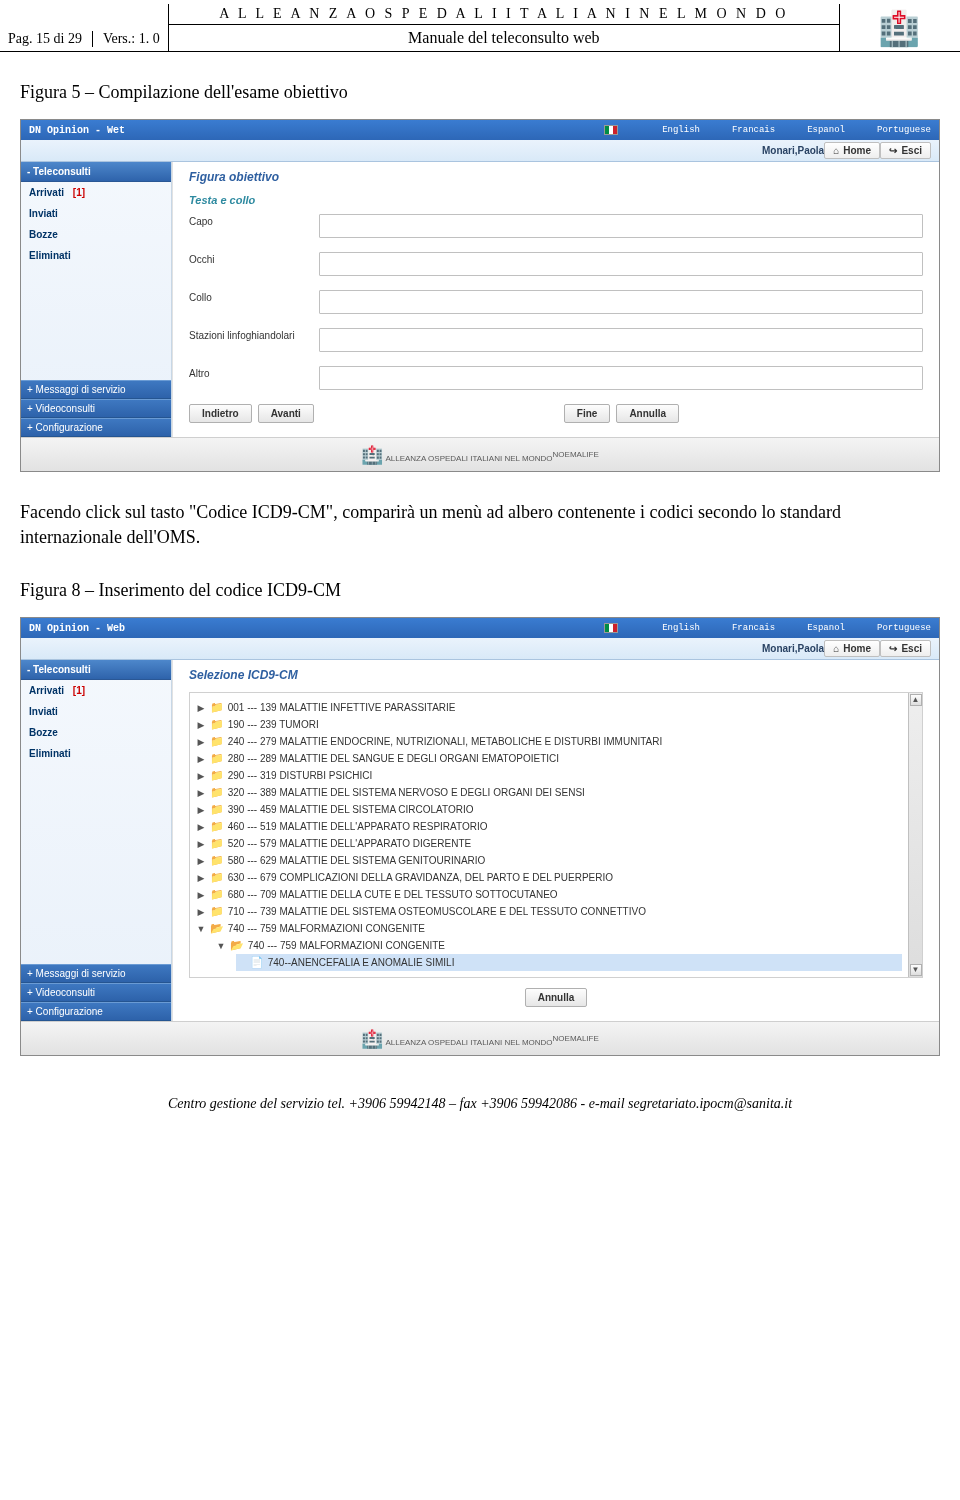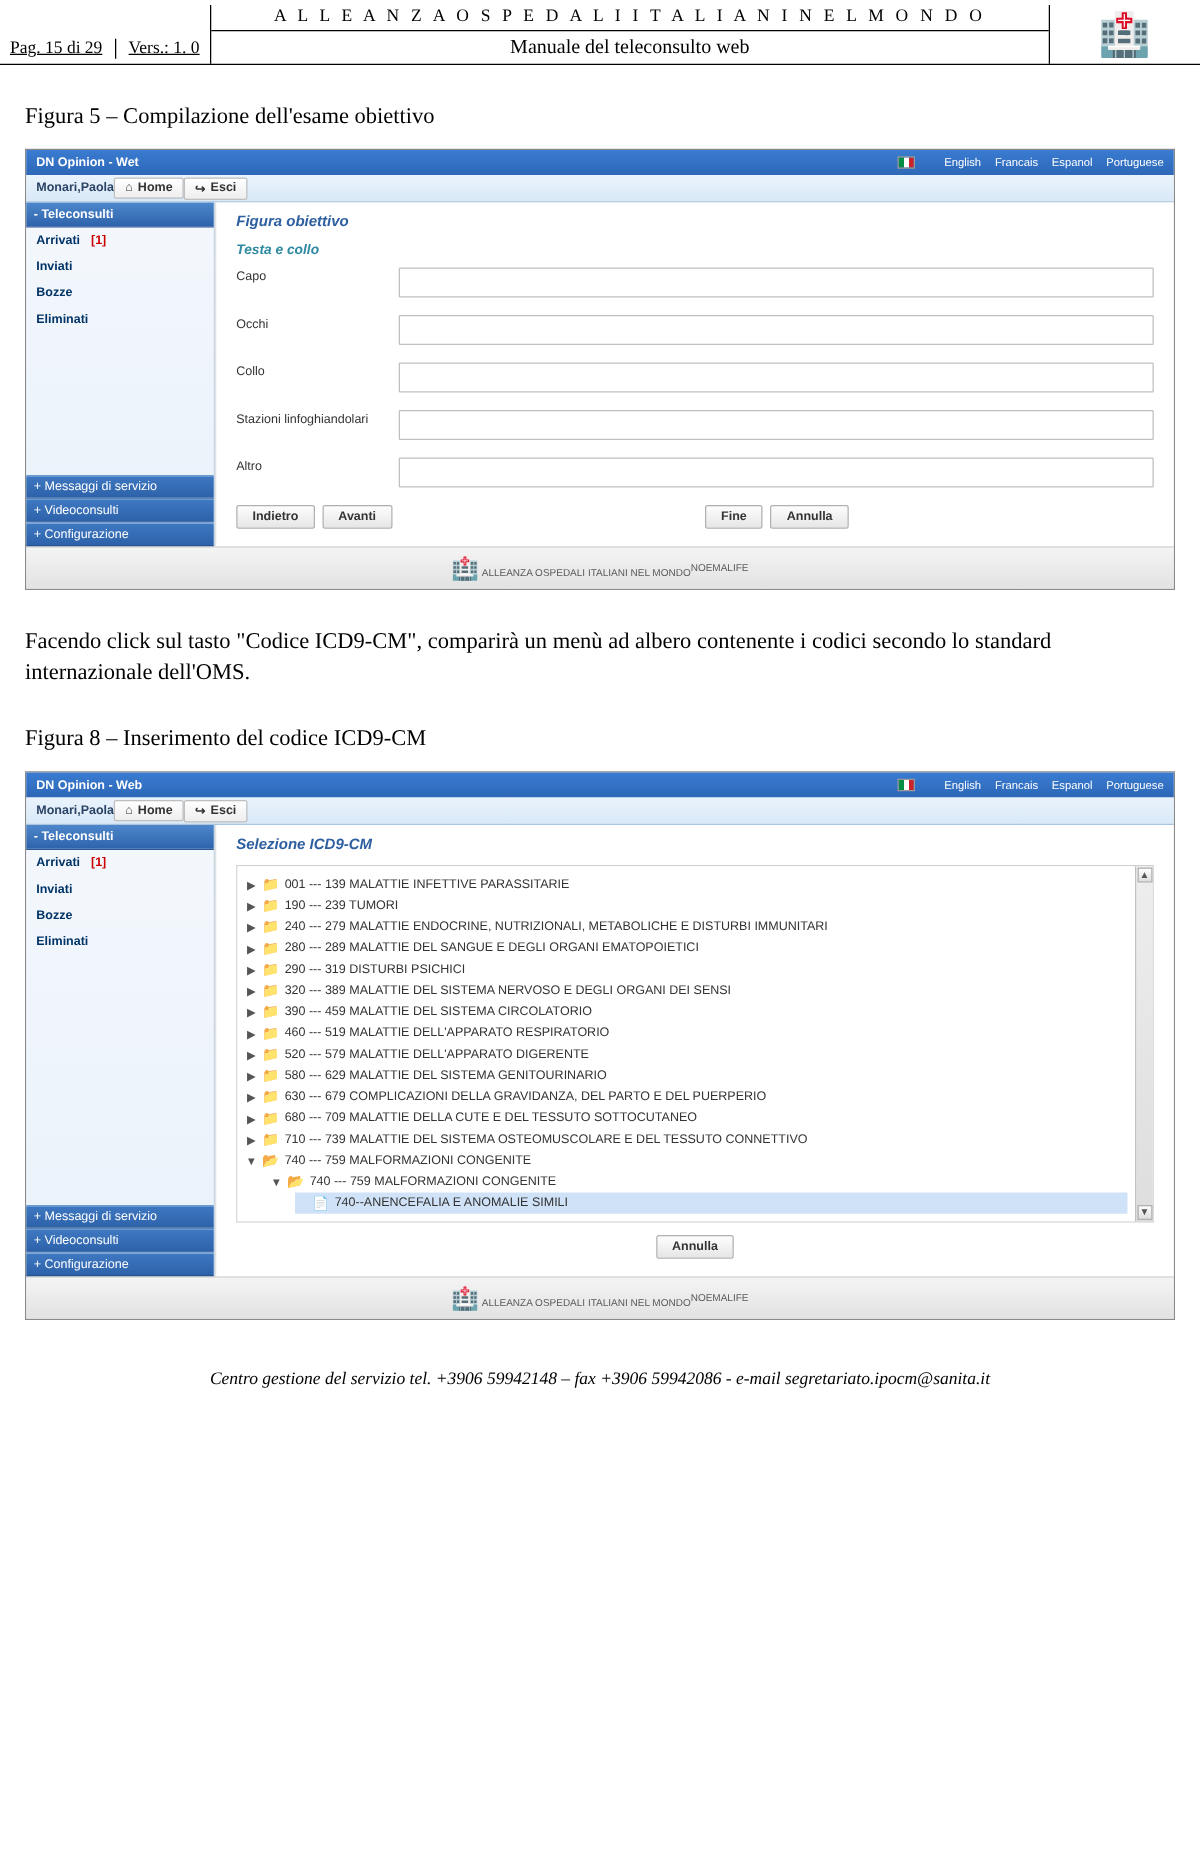--- a/index.html
+++ b/index.html
@@ -13,21 +13,20 @@
   .page-header {
     display: flex;
     border-bottom: 1px solid #000;
     padding: 4px 0 0 8px;
   }
   .page-header-left {
     display: flex;
     align-items: flex-end;
     border-right: 1px solid #000;
     padding: 0 8px 4px 0;
-    text-decoration: underline;
   }
   .page-num { padding-right: 10px; }
   .vers { border-left: 1px solid #000; padding-left: 10px; }
   .page-header-mid {
     flex: 1;
     border-right: 1px solid #000;
     text-align: center;
   }
   .org-name {
     letter-spacing: 3px;
@@ -68,29 +67,30 @@
   }
   .topbar {
     height: 20px;
     background: linear-gradient(#3a7cd1, #2d67b7);
     color: #fff;
     display: flex;
     align-items: center;
     justify-content: space-between;
     padding: 0 8px;
     font-weight: bold;
-  }
-  .topbar .langs { display: flex; gap: 11px; font-weight: normal; font-size: 9px; }
+    font-family: Liberation Mono, monospace;
+  }
+  .topbar .langs { display: flex; gap: 32px; font-weight: normal; font-size: 9px; }
   .flag { width: 14px; height: 10px; background: linear-gradient(to right,#008c45 33%,#fff 33%,#fff 66%,#cd212a 66%); display: inline-block; margin-right: 12px; border: 1px solid #999; }
   .userrow {
     height: 22px;
     background: linear-gradient(#eaf3fc,#d9e9f8);
     display: flex;
     align-items: center;
-    justify-content: flex-start;
+    justify-content: flex-end;
     border-bottom: 1px solid #aac4df;
     padding: 0 8px;
     font-size: 10px;
     font-weight: bold;
     color: #2a4364;
   }
   .homebtn, .escibtn {
     display: inline-flex;
     align-items: center;
     gap: 4px;

